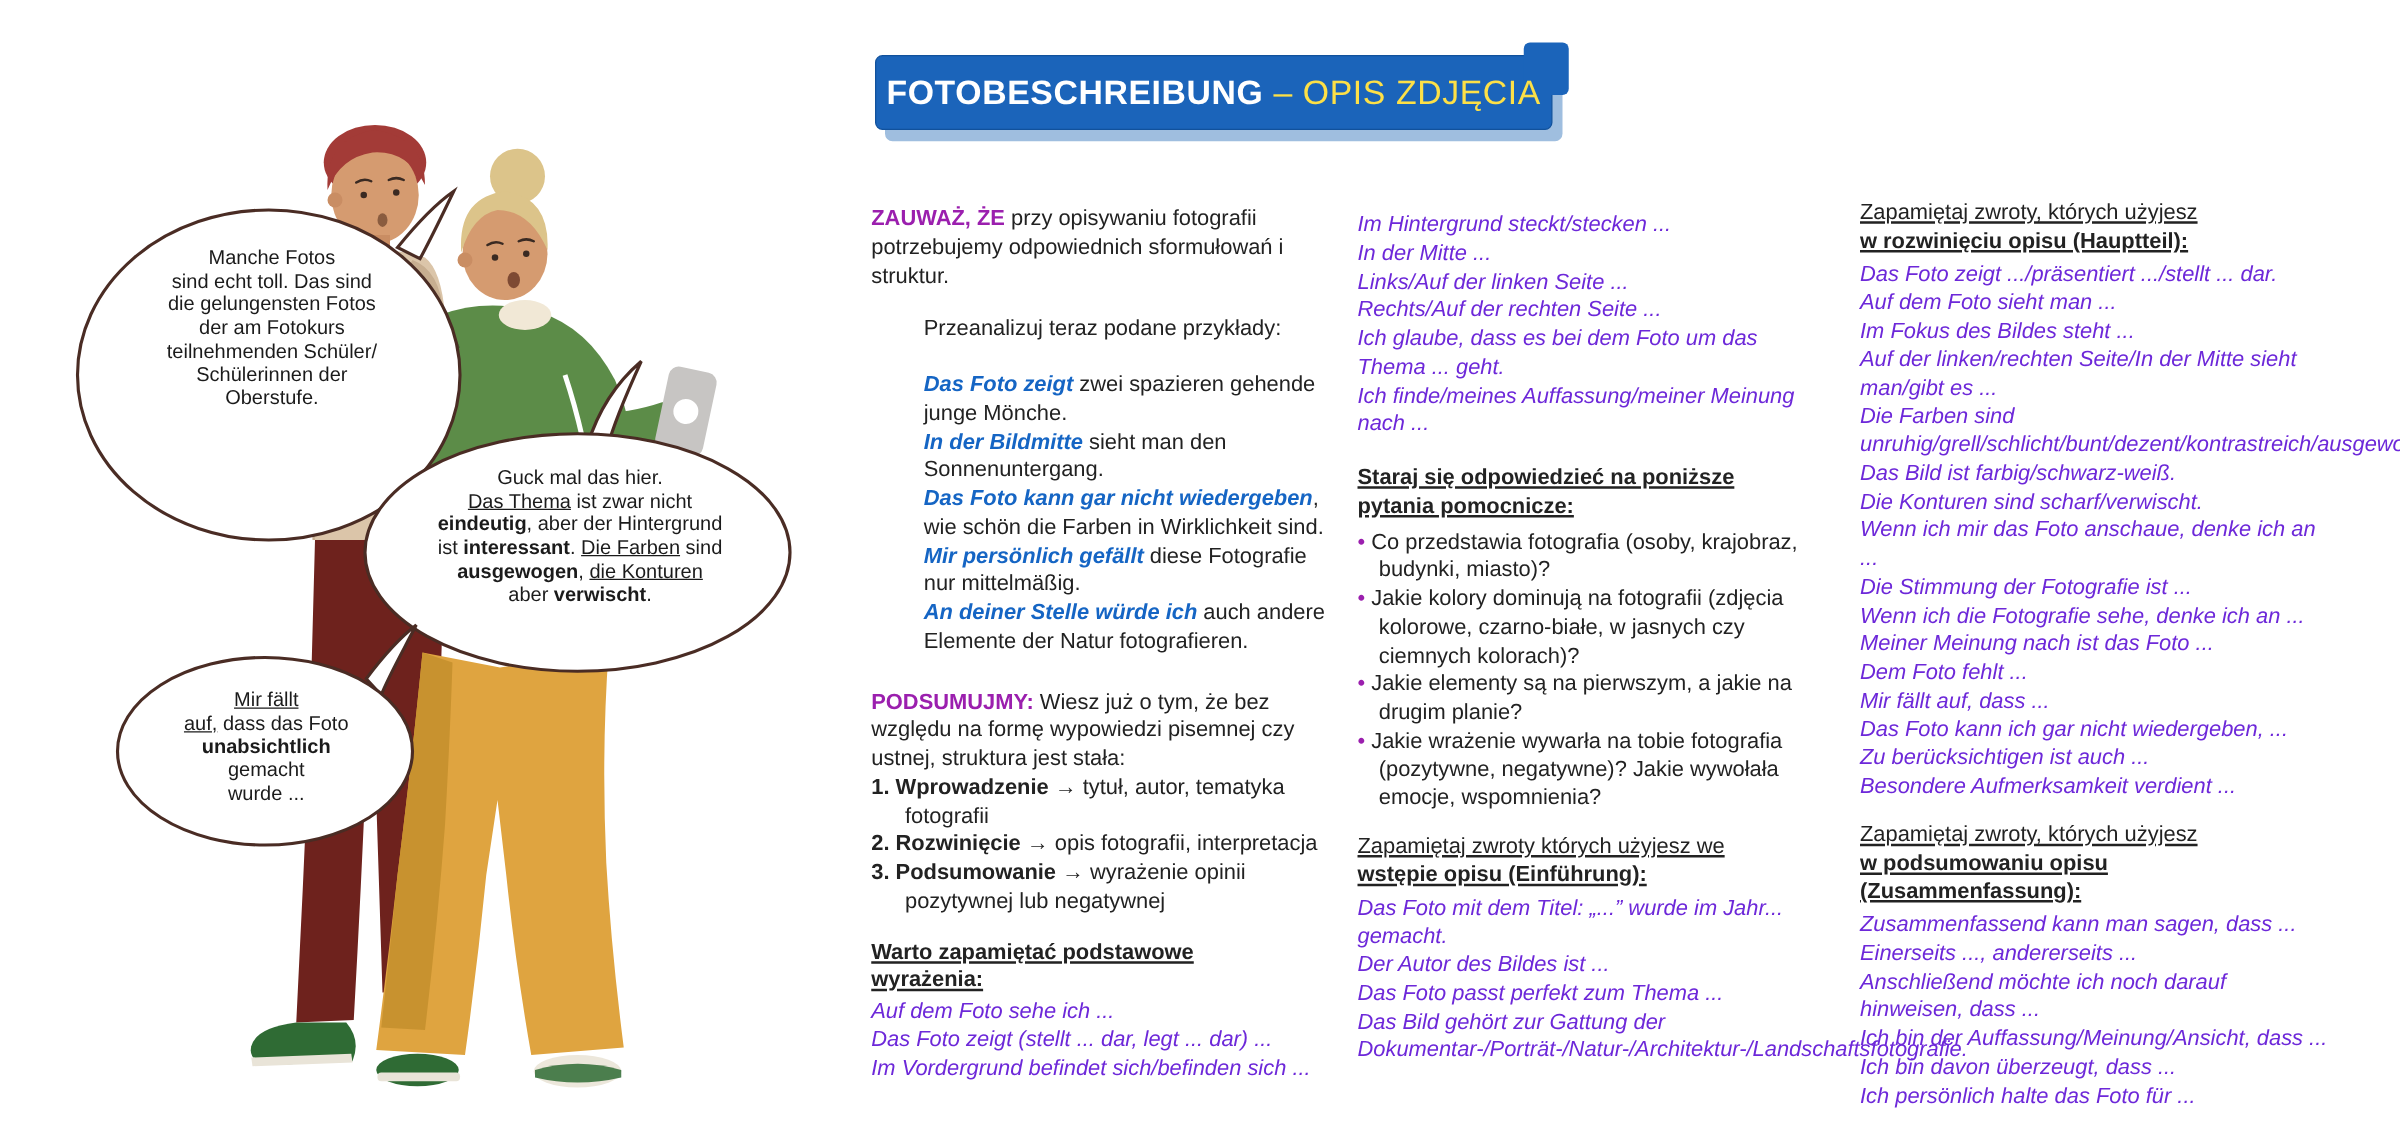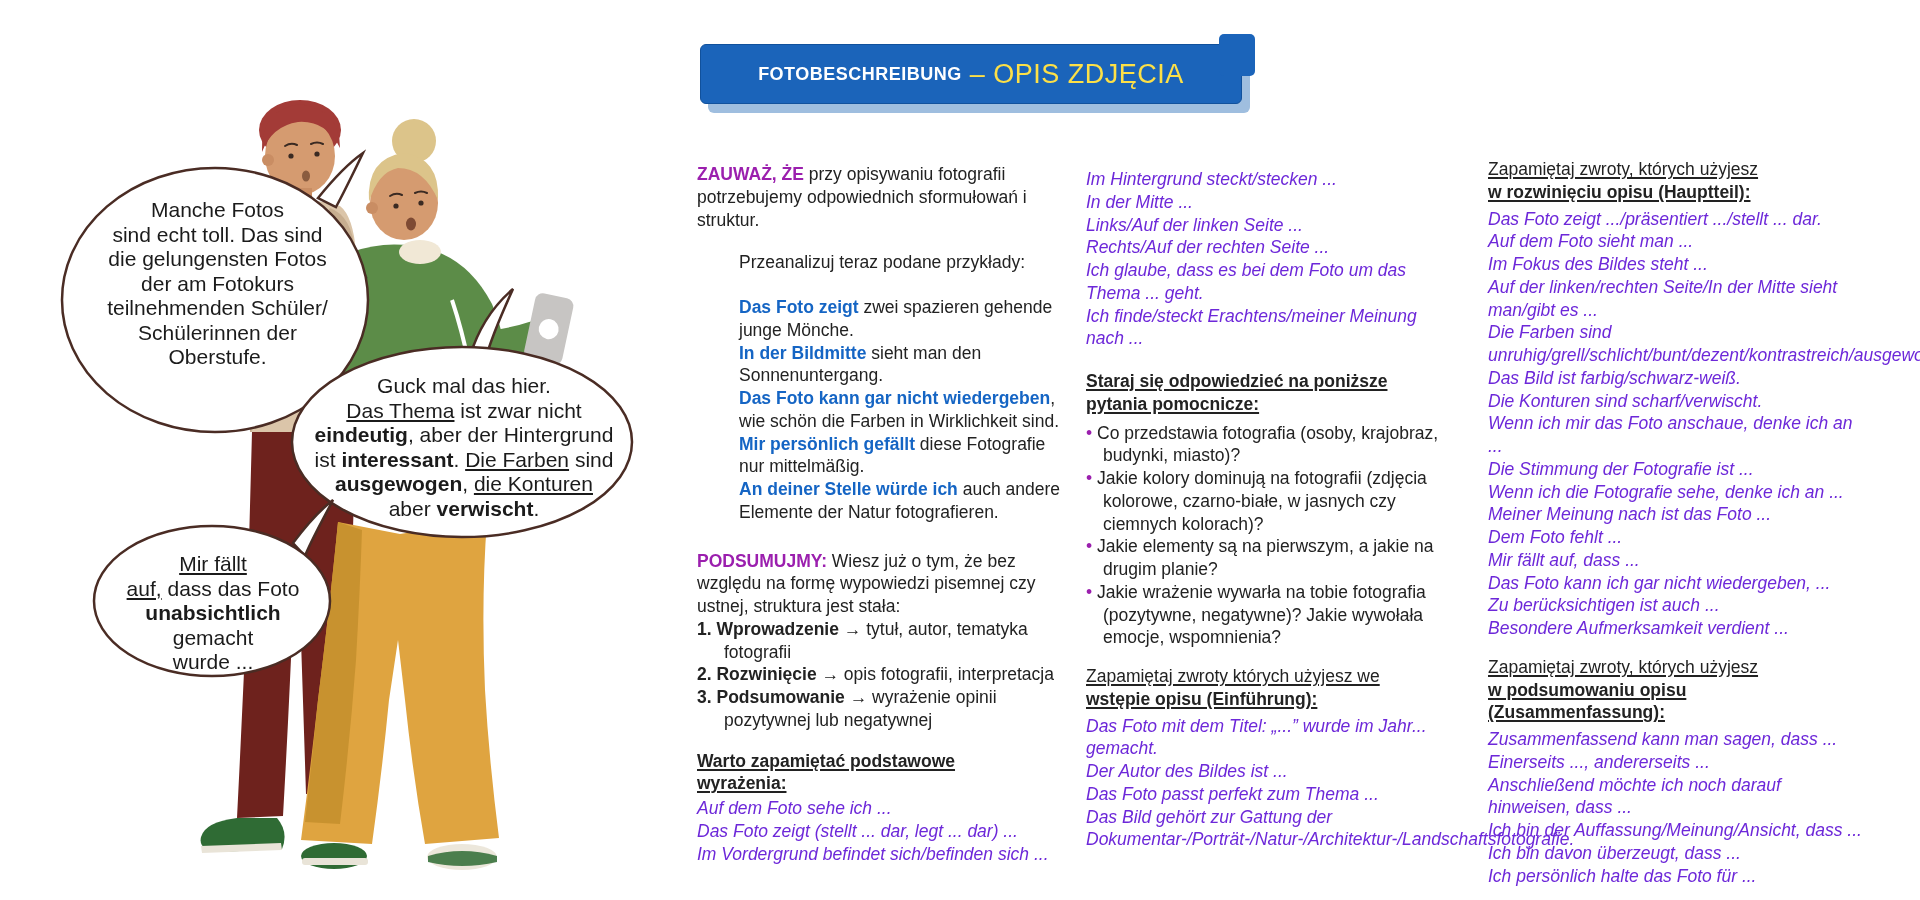--- a/index.html
+++ b/index.html
@@ -11,44 +11,44 @@
        font-family:"Liberation Sans","DejaVu Sans",sans-serif;color:var(--ink);}
   .stage{position:absolute;inset:0;background:#ffffff;}
 
   
   .banner{position:absolute;left:700px;top:44px;width:540px;height:58px;
     background:var(--banner);border-radius:6px;border:1px solid #11519c;
     box-shadow:8px 9px 0 0 var(--banner-shadow);
     display:flex;align-items:center;justify-content:center;z-index:3;}
   .banner::after{content:"";position:absolute;right:-14px;top:-11px;width:36px;height:42px;
     background:var(--banner);border-radius:5px;z-index:-1;}
-  .banner .t-bold{color:#ffffff;font-weight:bold;font-size:18px;letter-spacing:.5px;}
+  .banner .t-bold{color:#ffffff;font-weight:bold;font-size:27px;letter-spacing:.5px;}
   .banner .t-rest{color:#fde047;font-weight:normal;font-size:27px;letter-spacing:.5px;white-space:pre;}
 
   
   .col{position:absolute;font-size:17.5px;line-height:1.3;color:var(--ink);}
   #col0{left:697px;top:163px;width:372px;}
   #col1{left:1086px;top:168px;width:368px;}
   #col2{left:1488px;top:158px;width:378px;}
   .block{margin:0;}
   .b{font-weight:bold;}
   .u{text-decoration:underline;}
   .heading{white-space:pre-line;}
   .heading .u{text-decoration-thickness:2px;text-underline-offset:2px;}
   .phrase{font-style:italic;color:#6d28d9;}
   .ex{margin:0;}
-  .ex .lead{color:var(--blue);font-weight:bold;}
+  .ex .lead{color:var(--blue);font-weight:bold;font-style:italic;}
   .hang{padding-left:27px;text-indent:-27px;}
   .bullet{padding-left:17px;text-indent:-17px;}
   .bullet .dot{color:var(--purple);}
 
   
   .illus{position:absolute;left:0;top:0;width:660px;height:900px;}
   .bubble-text{position:absolute;text-align:center;color:#1b1b1b;
-    font-size:21px;line-height:1.17;white-space:pre-line;z-index:5;}
+    font-size:16px;line-height:1.17;white-space:pre-line;z-index:5;}
   #bt0{left:70px;top:198px;width:295px;}
   #bt1{left:300px;top:374px;width:328px;}
   #bt2{left:104px;top:552px;width:218px;}
 </style>
 </head>
 <body>
 
 <div class="stage">
 
   <svg class="illus" viewBox="0 0 660 900" width="660" height="900" aria-hidden="true">
@@ -157,21 +157,21 @@
         <div class="phrase">Im Vordergrund befindet sich/befinden sich ...</div>
       </div>
     </div>
   <div id="col1" class="col">
       <div class="block phrases">
         <div class="phrase">Im Hintergrund steckt/stecken ...</div>
         <div class="phrase">In der Mitte ...</div>
         <div class="phrase">Links/Auf der linken Seite ...</div>
         <div class="phrase">Rechts/Auf der rechten Seite ...</div>
         <div class="phrase">Ich glaube, dass es bei dem Foto um das Thema ... geht.</div>
-        <div class="phrase">Ich finde/steckt Erachtens/meiner Meinung nach ...</div>
+        <div class="phrase">Ich finde/meines Auffassung/meiner Meinung nach ...</div>
       </div>
       <div class="block heading" style="margin-top: 20px;"><span class="b u">Staraj się odpowiedzieć na poniższe
 pytania pomocnicze:</span></div>
       <div class="block bullets" style="margin-top: 6px;">
         <div class="bullet"><span class="dot">• </span><span>Co przedstawia fotografia (osoby, krajobraz, budynki, miasto)?</span></div>
         <div class="bullet"><span class="dot">• </span><span>Jakie kolory dominują na fotografii (zdjęcia kolorowe, czarno-białe, w jasnych czy ciemnych kolorach)?</span></div>
         <div class="bullet"><span class="dot">• </span><span>Jakie elementy są na pierwszym, a jakie na drugim planie?</span></div>
         <div class="bullet"><span class="dot">• </span><span>Jakie wrażenie wywarła na tobie fotografia (pozytywne, negatywne)? Jakie wywołała emocje, wspomnienia?</span></div>
       </div>
       <div class="block heading" style="margin-top: 16px;"><span class="u">Zapamiętaj zwroty których użyjesz we

